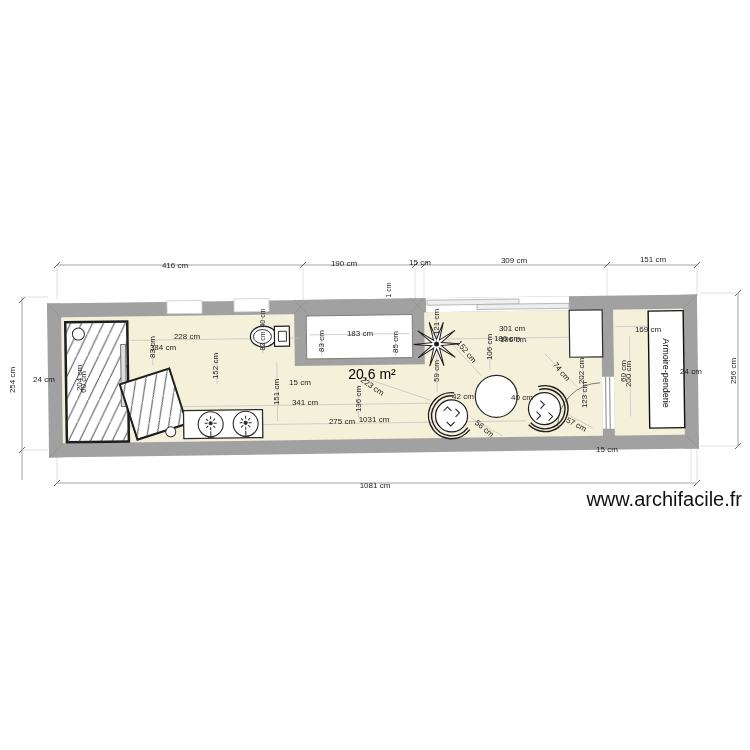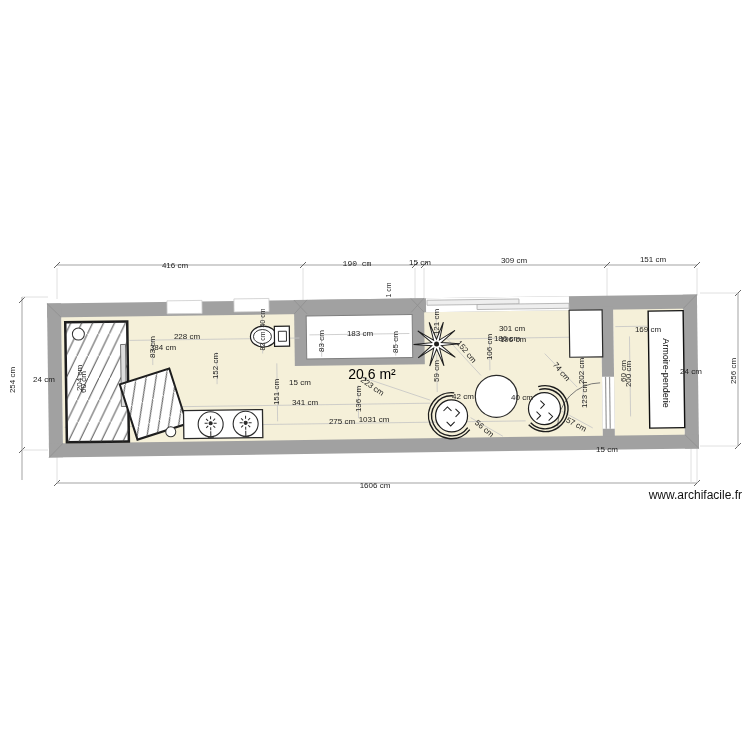--- a/index.html
+++ b/index.html
@@ -15,21 +15,21 @@
   }
   .area-label{
     position:absolute;font-size:14px;color:#000;white-space:nowrap;
     transform:translate(-50%,-50%);font-weight:400;
   }
   .wardrobe-label{
     position:absolute;font-size:9px;color:#000;white-space:nowrap;
     transform:translate(-50%,-50%) rotate(90deg);
   }
   .watermark{
-    position:absolute;right:8px;top:488px;font-size:12px;color:#111;
+    position:absolute;right:8px;top:488px;font-size:20px;color:#111;
     white-space:nowrap;
   }
 </style>
 </head>
 <body>
 
 <div id="stage">
 
 <svg width="750" height="750" viewBox="0 0 750 750">
   <defs>
@@ -222,27 +222,27 @@
     </g>
 
     <rect x="570" y="313" width="33" height="47" fill="#ffffff" stroke="#2a2a2a" stroke-width="1.2"></rect>
 
     <rect x="649" y="315" width="35" height="117" fill="#ffffff" stroke="#111" stroke-width="1.4"></rect>
   </g>
 </svg>
 
   <div style="position:absolute;left:0;top:0;width:750px;height:750px;">
       <span class="dim" style="left: 175px; top: 266px; transform: translate(-50%, -50%);">416 cm</span>
-      <span class="dim" style="left: 357px; top: 264px; transform: translate(-50%, -50%); font-family: Liberation Mono, monospace;">190 cm</span>
+      <span class="dim" style="left: 344px; top: 264px; transform: translate(-50%, -50%);">190 cm</span>
       <span class="dim" style="left: 420px; top: 263px; transform: translate(-50%, -50%);">15 cm</span>
       <span class="dim" style="left: 514px; top: 261px; transform: translate(-50%, -50%);">309 cm</span>
       <span class="dim" style="left: 653px; top: 260px; transform: translate(-50%, -50%);">151 cm</span>
       <span class="dim" style="left: 13px; top: 380px; transform: translate(-50%, -50%) rotate(-90deg);">254 cm</span>
       <span class="dim" style="left: 734px; top: 371px; transform: translate(-50%, -50%) rotate(-90deg);">256 cm</span>
-      <span class="dim" style="left: 375px; top: 486px; transform: translate(-50%, -50%);">1606 cm</span>
+      <span class="dim" style="left: 375px; top: 486px; transform: translate(-50%, -50%);">1081 cm</span>
       <span class="dim" style="left: 44px; top: 380px; transform: translate(-50%, -50%);">24 cm</span>
       <span class="dim" style="left: 691px; top: 372px; transform: translate(-50%, -50%);">24 cm</span>
       <span class="dim" style="left: 607px; top: 450px; transform: translate(-50%, -50%);">15 cm</span>
       <span class="dim" style="left: 163px; top: 336px; transform: translate(-50%, -50%); margin-top: 12px;">384 cm</span>
       <span class="dim" style="left: 187px; top: 337px; transform: translate(-50%, -50%);">228 cm</span>
       <span class="dim" style="left: 153px; top: 347px; transform: translate(-50%, -50%) rotate(-90deg);">83 cm</span>
       <span class="dim" style="left: 216px; top: 366px; transform: translate(-50%, -50%) rotate(-90deg);">152 cm</span>
       <span class="dim" style="left: 277px; top: 392px; transform: translate(-50%, -50%) rotate(-90deg);">151 cm</span>
       <span class="dim" style="left: 300px; top: 383px; transform: translate(-50%, -50%);">15 cm</span>
       <span class="dim" style="left: 305px; top: 403px; transform: translate(-50%, -50%);">341 cm</span>

